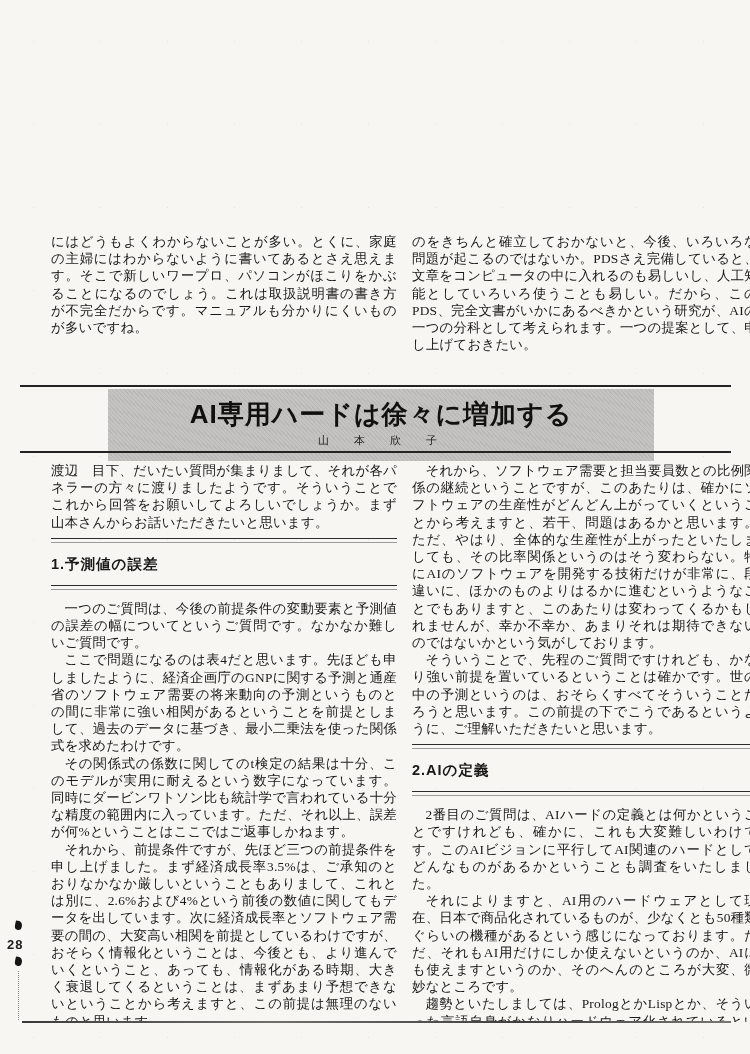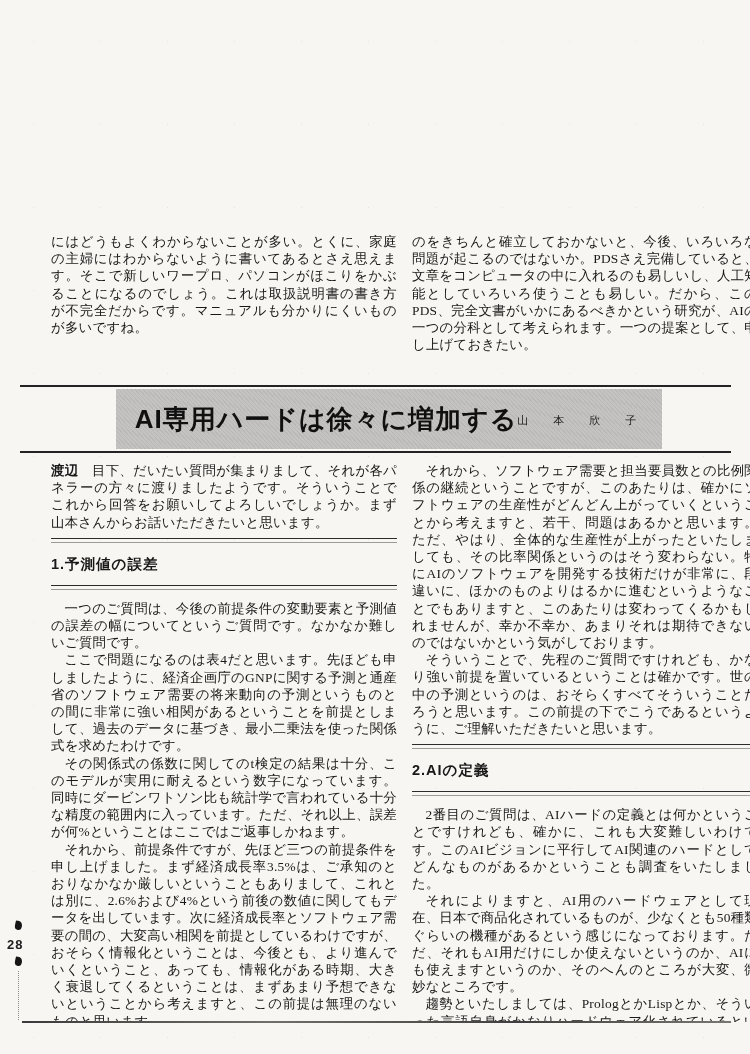--- a/index.html
+++ b/index.html
@@ -12,34 +12,34 @@
     font-family:"Liberation Serif","DejaVu Serif",serif;
   }
   .col{
     position:absolute;width:346px;
     font-size:13.4px;line-height:17.2px;letter-spacing:0.25px;
     text-align:justify;
     margin-left:29px;
   }
   .col p{margin:0;text-indent:1em;}
   .col p.cont{text-indent:0;}
-  .speaker{font-family:"Liberation Sans","DejaVu Sans",sans-serif;font-weight:bold;}
+  .speaker{font-family:"Liberation Sans","DejaVu Sans",sans-serif;font-weight:normal;}
   #top-left{left:22px;top:233px;}
   #top-right{left:383px;top:233px;}
   #bot-left{left:22px;top:462px;height:560px;overflow:hidden;}
   #bot-right{left:383px;top:462px;height:560px;overflow:hidden;}
 
   .banner-rule{position:absolute;left:20px;width:711px;height:2px;background:#232323;}
   .banner-rule.top{top:385px;}
   .banner-rule.bottom{top:451px;}
   .banner-box{
-    position:absolute;left:116px;top:389px;width:546px;height:60px;
+    position:absolute;left:108px;top:389px;width:546px;height:72px;
     background:#c4c3c1;
     background-image:repeating-linear-gradient(47deg, rgba(40,40,40,0.07) 0 1px, transparent 1px 3px);
-    display:flex;flex-direction:row;align-items:center;justify-content:center;
+    display:flex;flex-direction:column;align-items:center;justify-content:center;
   }
   .banner-title{
     font-family:"Liberation Sans","DejaVu Sans",sans-serif;
     font-weight:bold;font-size:26px;line-height:28px;color:#101010;letter-spacing:1px;
   }
   .banner-author{
     font-family:"Liberation Sans","DejaVu Sans",sans-serif;
     font-size:11px;line-height:20px;color:#1c1c1c;letter-spacing:7px;margin-top:2px;
   }
 

